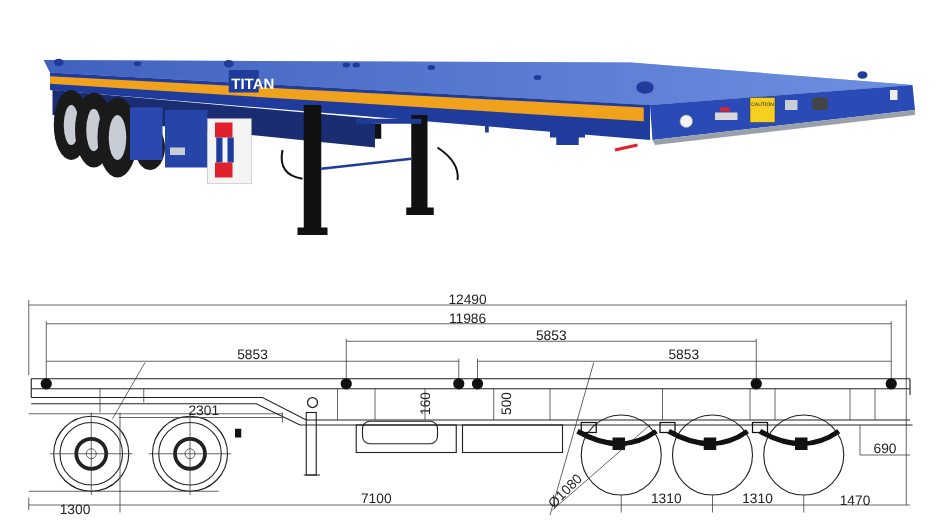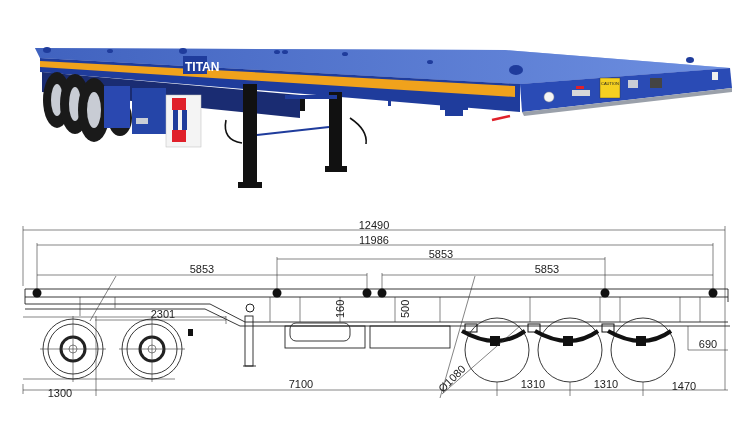--- a/index.html
+++ b/index.html
@@ -1,18 +1,18 @@
 <!DOCTYPE html>
 <html><head>
 <meta charset="utf-8">
 <style>
   html, body { margin: 0; padding: 0; background: #ffffff; }
   body { width: 750px; height: 421px; position: relative; overflow: hidden; font-family: "Liberation Sans", sans-serif; }
   .photo { position: absolute; left: 0; top: 0; width: 604px; height: 220px; }
-  .drawing { position: absolute; left: 0; top: 211px; width: 614px; height: 196px; }
+  .drawing { position: absolute; left: 0; top: 225px; width: 614px; height: 196px; }
   svg text { font-family: "Liberation Sans", sans-serif; fill: #222; }
   .brand-text { font-family: "Liberation Sans", sans-serif; font-weight: bold; fill: #ffffff; font-size: 12px; letter-spacing: 0px; }
   .dim { font-size: 11px; fill: #222; }
   .ln { stroke: #222; stroke-width: 0.9; fill: none; }
   .thin { stroke: #333; stroke-width: 0.6; fill: none; }
 </style>
 </head>
 <body>
 
 <div class="photo">

